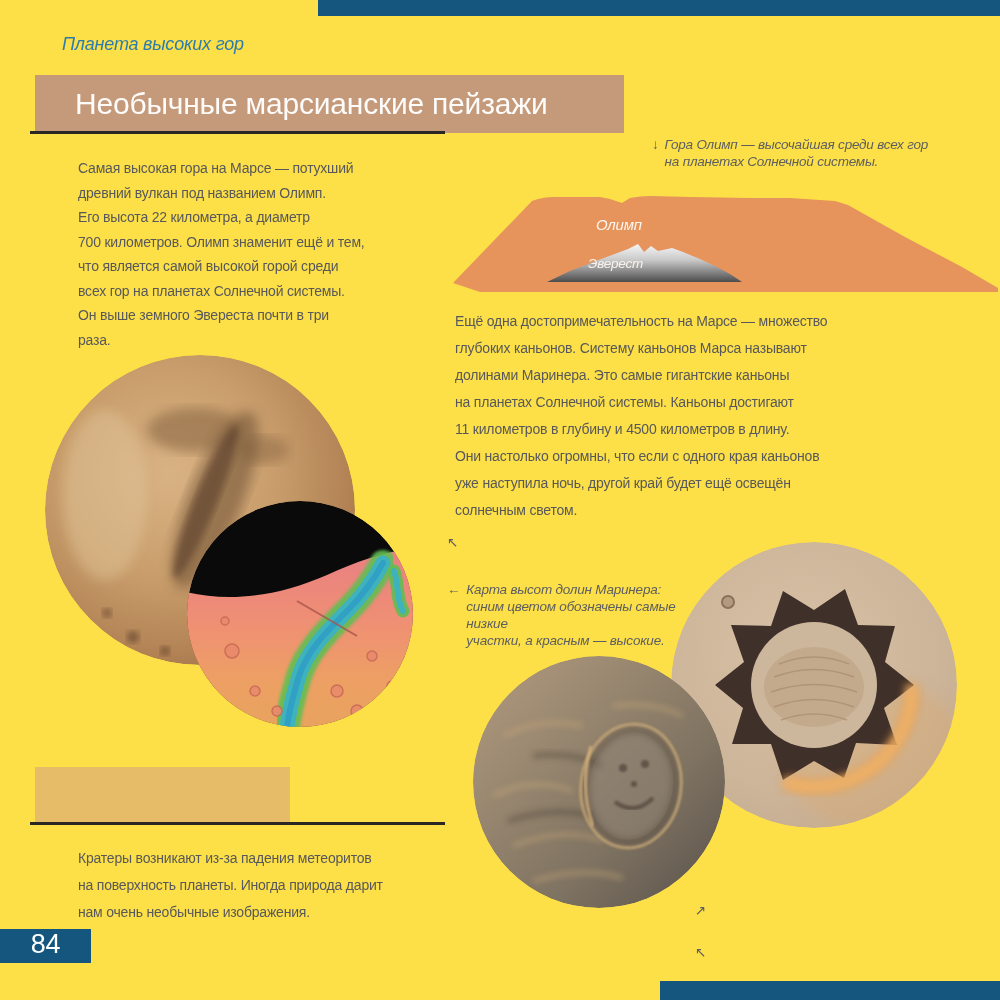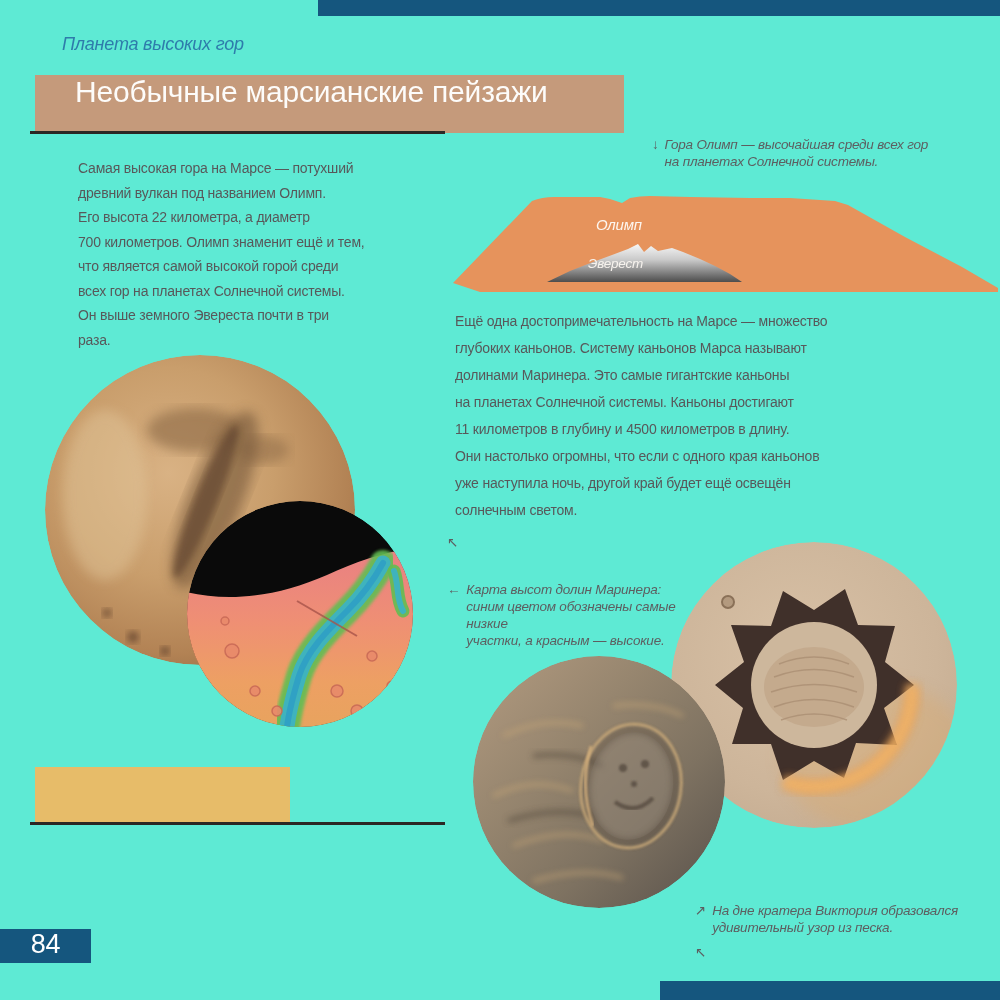--- a/index.html
+++ b/index.html
@@ -1,21 +1,21 @@
 <!DOCTYPE html>
 <html><head>
 <meta charset="utf-8">
 <style>
   html,body{margin:0;padding:0;background:#ffffff;}
-  .page{position:relative;width:1000px;height:1000px;background:#5eead4;overflow:hidden;
+  .page{position:relative;width:1000px;height:1000px;background:#fde047;overflow:hidden;
         font-family:"Liberation Sans","DejaVu Sans",sans-serif;letter-spacing:-0.2px;}
   .abs{position:absolute;}
   .bar{background:#15567e;}
   .kicker{left:62px;top:34px;font-size:18px;font-style:italic;color:#2e7cab;}
-  .h1-box{left:35px;top:75px;width:589px;height:58px;background:#c59a7b;display:flex;padding-left:40px;box-sizing:border-box;}
+  .h1-box{left:35px;top:75px;width:589px;height:58px;background:#c59a7b;display:flex;align-items:center;padding-left:40px;box-sizing:border-box;}
   .h1-text{font-size:30px;font-weight:400;color:#fdfcfa;}
   .rule{height:3px;background:#2b2824;}
   .body-text{font-size:14px;color:#58585a;white-space:pre-line;}
   .cap{display:flex;gap:6px;font-style:italic;font-size:13.5px;line-height:17px;color:#5d5e60;}
   .cap-arrow{flex:0 0 auto;}
   .cap-text{white-space:pre-line;}
   .h2-box{left:35px;top:767px;width:255px;height:55px;background:#e7bc69;}
   .h2-text{left:75px;top:776px;font-size:30px;color:#3b3b3b;}
   .pagenum{left:0;top:929px;width:91px;height:34px;background:#15567e;display:flex;align-items:flex-start;justify-content:center;}
   .pagenum span{color:#ffffff;font-size:27px;}
@@ -233,25 +233,26 @@
         <circle cx="172" cy="108" r="4"></circle>
         <circle cx="161" cy="128" r="3"></circle>
       </g>
       <path d="M142,146 Q162,160 180,142" fill="none" stroke="#574c41" stroke-width="4" opacity="0.8" filter="url(#gb1)"></path>
     </g>
   </svg>
 
   <div class="abs h2-box" style="background: rgb(231, 188, 105);"></div>
   <div class="abs rule" style="left: 30px; top: 822px; width: 415px; background: rgb(43, 40, 36);"></div>
 
+  <div class="abs body-text" style="left:78px;top:845px;width:420px;line-height:27px;">Кратеры возникают из-за падения метеоритов
+на поверхность планеты. Иногда природа дарит
+нам очень необычные изображения.</div>
 
   <div class="abs cap" style="left:695px;top:902px;width:290px;">
     <span class="cap-arrow">↗</span>
-    <div class="cap-text">На дне кратера Виктория образовался
-удивительный узор из песка.</div>
   </div>
   <div class="abs cap" style="left:695px;top:944px;width:290px;">
     <span class="cap-arrow">↖</span>
   </div>
 
   <div class="abs pagenum" style="background: rgb(21, 86, 126);">
     <span>84</span>
   </div>
 
   <div class="abs bar" style="left: 660px; top: 981px; width: 340px; height: 19px; background: rgb(21, 86, 126);"></div>

